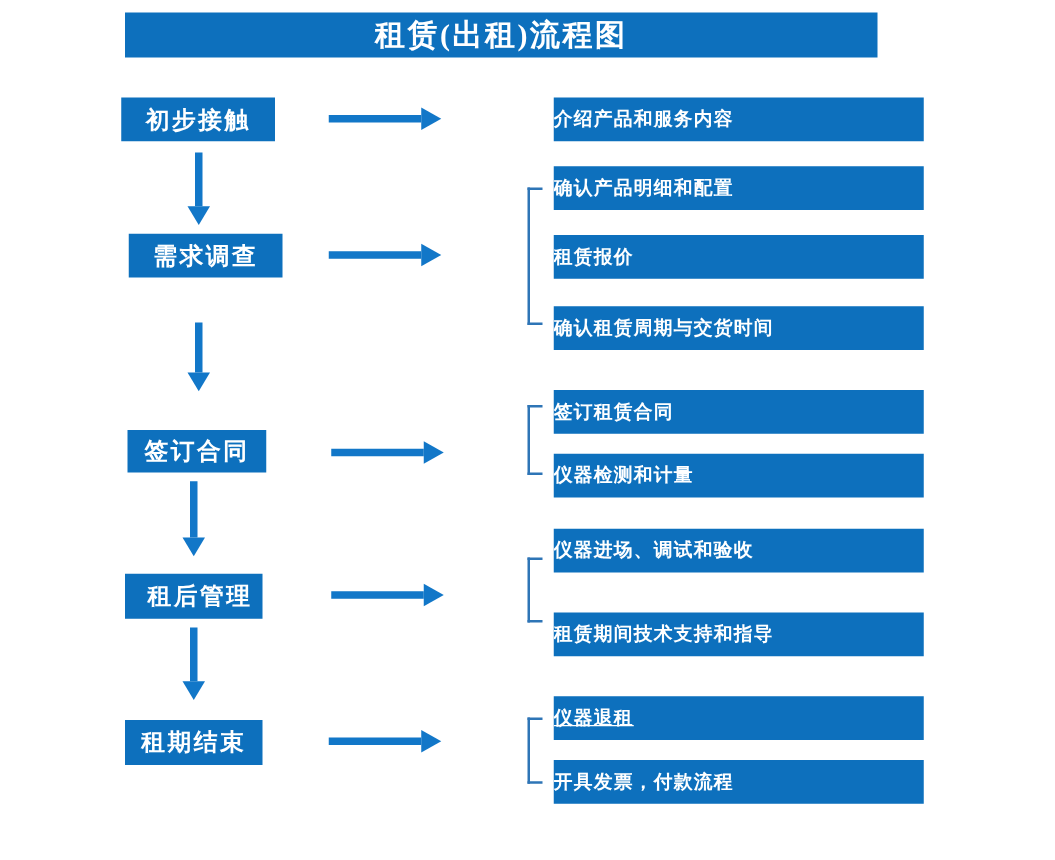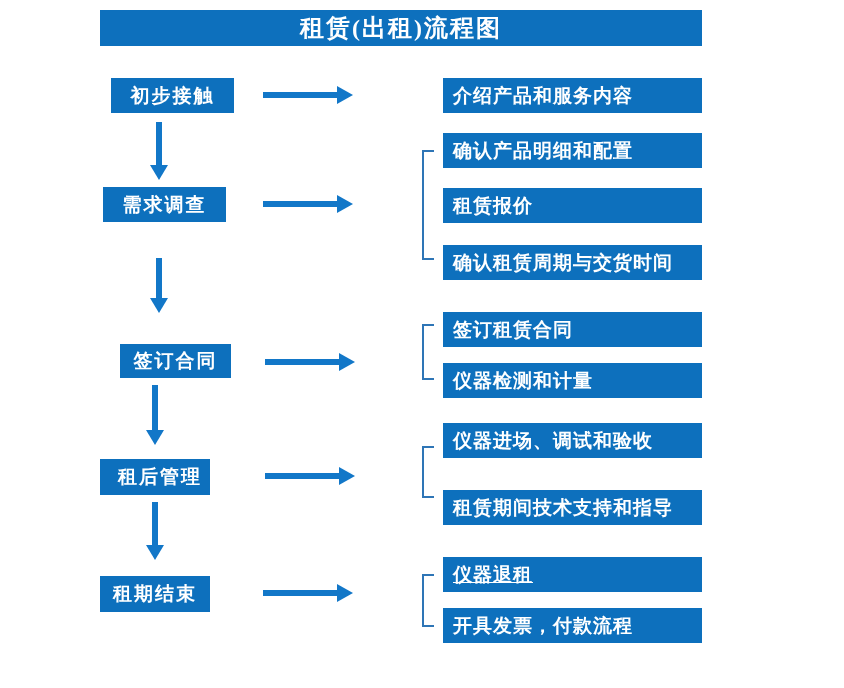--- a/index.html
+++ b/index.html
@@ -28,33 +28,32 @@
     font-size: 24px; font-weight: bold; letter-spacing: 2px;
     display: flex; align-items: center; justify-content: center;
   }
   .stage-box {
     position: absolute;
     background: var(--primary-blue);
     color: var(--text-white);
     font-size: 19px; font-weight: bold; letter-spacing: 2px;
     display: flex; align-items: center; justify-content: center;
   }
-  .stage-1 { left: 111px; top: 78px;  width: 123px; height: 35px; }
+  .stage-1 { left: 97px; top: 78px;  width: 123px; height: 35px; }
   .stage-2 { left: 103px; top: 187px; width: 123px; height: 35px; }
-  .stage-3 { left: 120px; top: 344px; width: 111px; height: 34px; }
+  .stage-3 { left: 102px; top: 344px; width: 111px; height: 34px; }
   .stage-4 { left: 100px; top: 459px; width: 110px; height: 36px; padding-left: 10px; }
   .stage-5 { left: 100px; top: 576px; width: 110px; height: 36px; }
   .detail-box {
     position: absolute;
-    left: 443px; width: 259px; height: 35px;
+    left: 443px; width: 296px; height: 35px;
     background: var(--primary-blue);
     color: var(--text-white);
-    font-size: 19px; font-weight: bold; letter-spacing: 1px;
+    font-size: 15px; font-weight: bold; letter-spacing: 1px;
     display: flex; align-items: center;
-    padding-left: 10px;
     white-space: nowrap; overflow: hidden;
   }
   .detail-1  { top: 78px;  }
   .detail-2  { top: 133px; }
   .detail-3  { top: 188px; }
   .detail-4  { top: 245px; }
   .detail-5  { top: 312px; }
   .detail-6  { top: 363px; }
   .detail-7  { top: 423px; }
   .detail-8  { top: 490px; }

